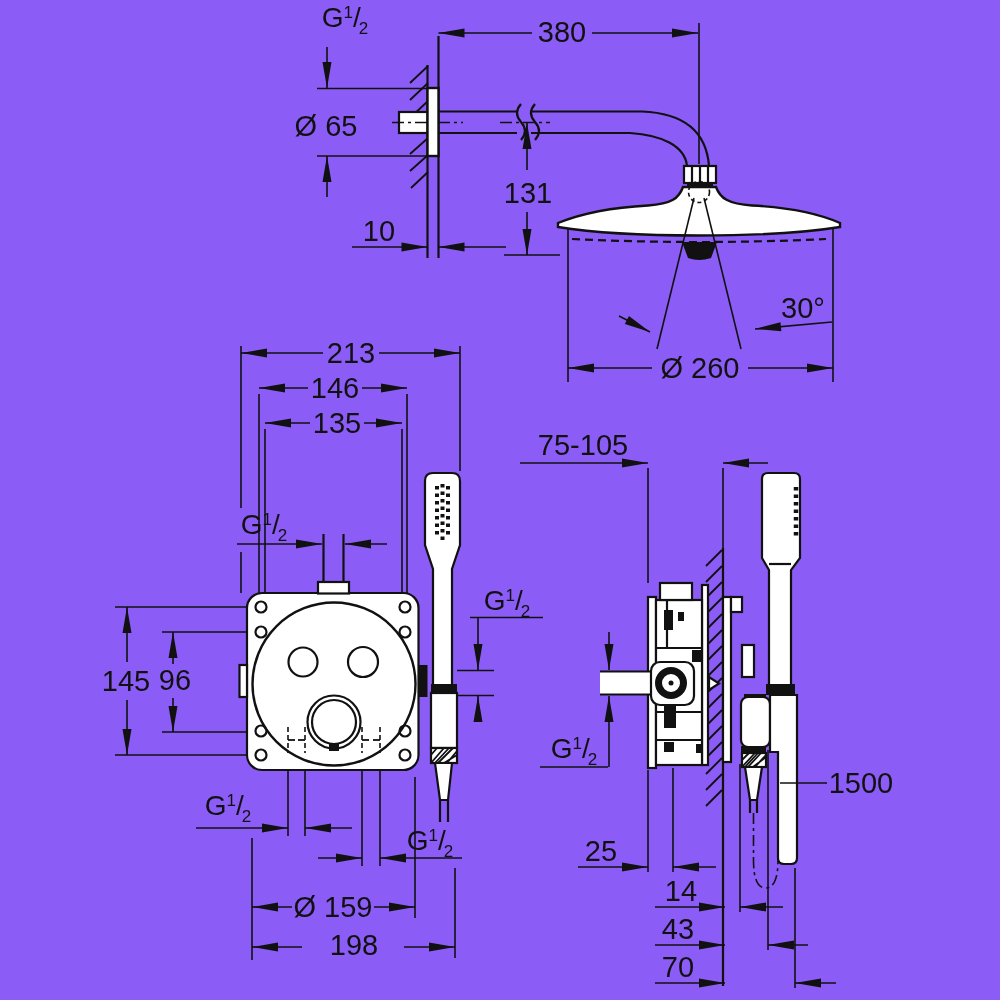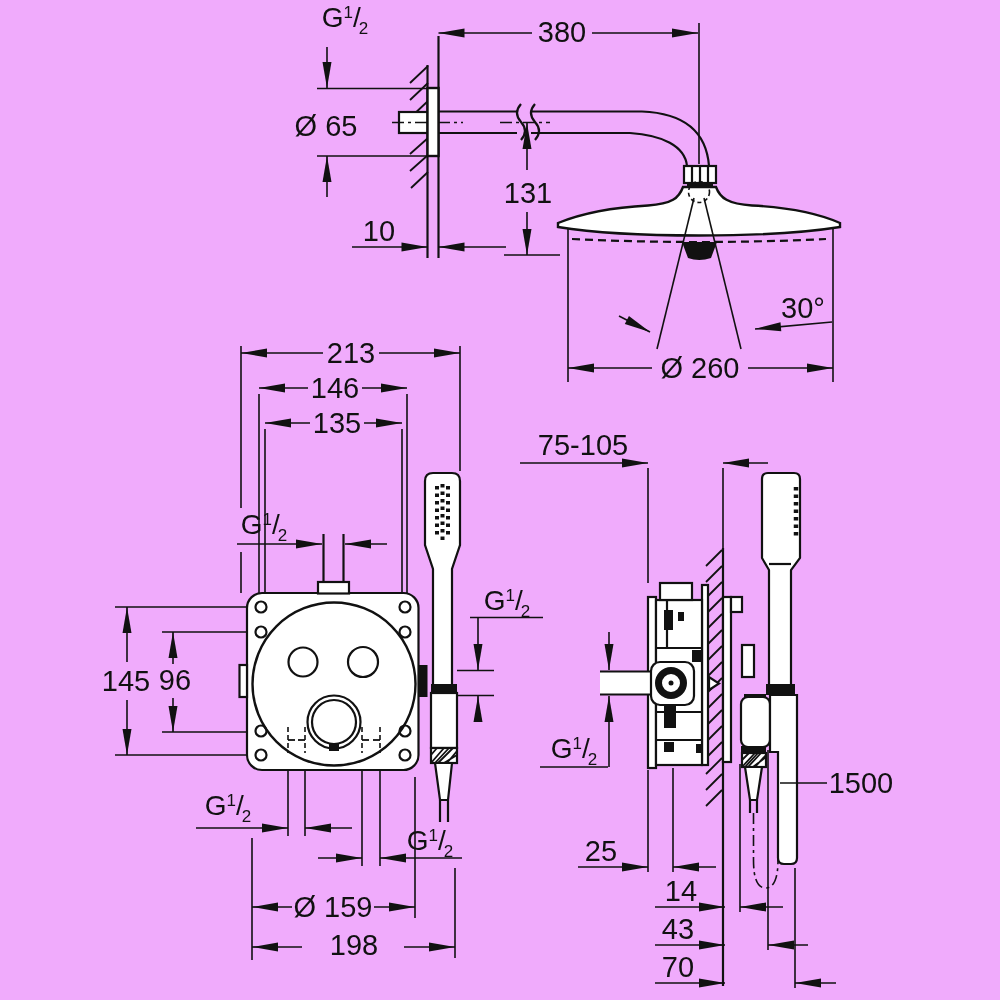--- a/index.html
+++ b/index.html
@@ -1,16 +1,16 @@
 <!DOCTYPE html>
 <html><head>
 <meta charset="utf-8">
 <style>
   html,body{margin:0;padding:0;background:#fff;}
-  .stage{width:1000px;height:1000px;position:relative;background:#f0abfc;}
+  .stage{width:1000px;height:1000px;position:relative;background:#8b5cf6;}
   svg text{font-family:"Liberation Sans","DejaVu Sans",sans-serif;fill:#111;stroke:none;}
   .t{font-size:29px;text-anchor:middle;}
   .g1{font-size:28px;text-anchor:middle;}
   .sup{font-size:17px;}
   .o{stroke:#111;stroke-width:2.2;fill:none;}
   .of{stroke:#111;stroke-width:2.2;fill:#fff;}
   .ow{stroke:#111;stroke-width:2.4;fill:#fff;}
   .b{fill:#111;stroke:none;}
   .d{stroke:#111;stroke-width:1.6;fill:none;}
   .dm{stroke:#111;stroke-width:1.6;fill:none;marker-end:url(#ah);}

